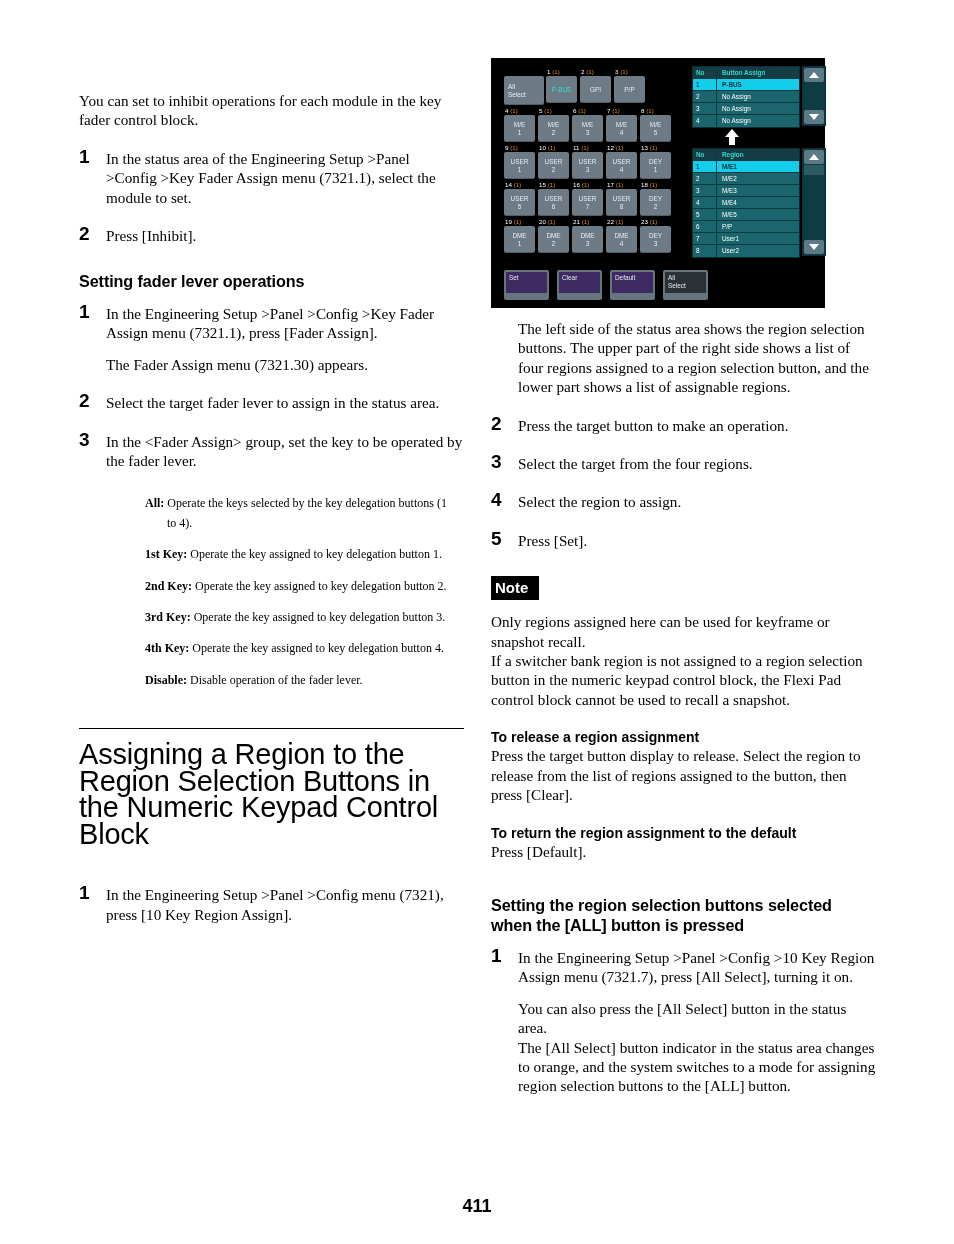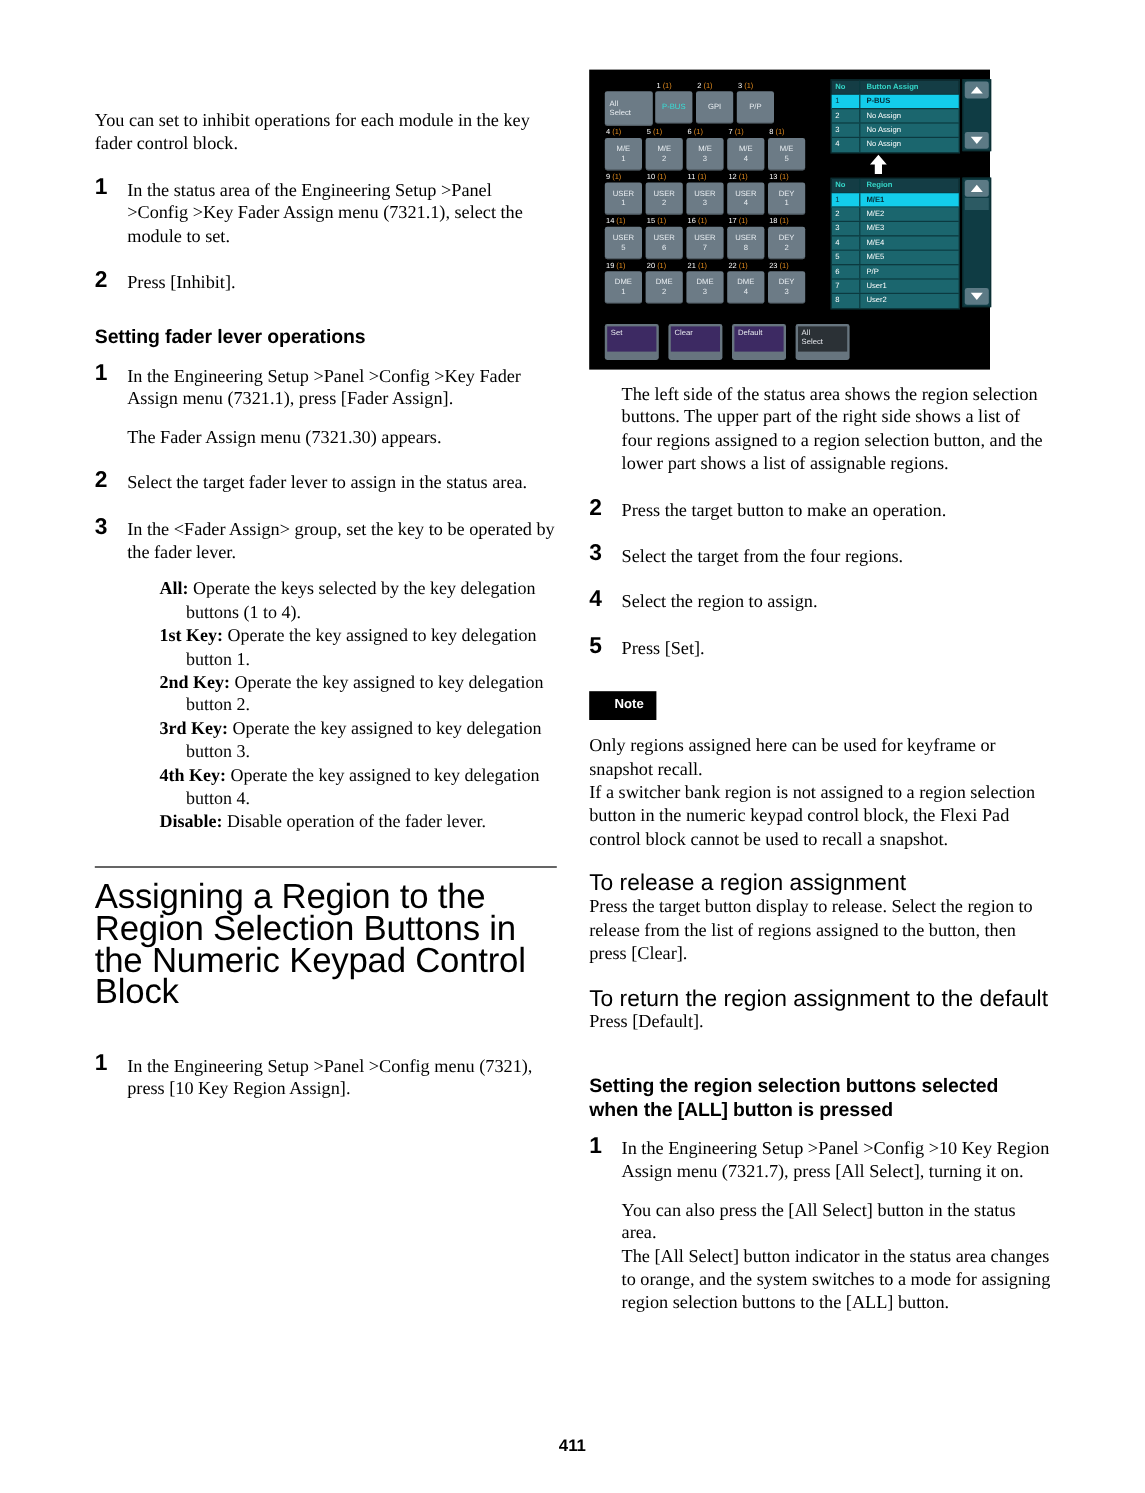--- a/index.html
+++ b/index.html
@@ -51,22 +51,22 @@
   .h1 {
     font-family: "Liberation Sans", sans-serif;
     font-weight: normal;
     font-size: 29px;
     line-height: 26.5px;
     margin: 0;
     letter-spacing: -0.2px;
   }
   .h3 {
     font-family: "Liberation Sans", sans-serif;
-    font-weight: normal;
-    font-size: 19px;
+    font-weight: bold;
+    font-size: 14px;
     line-height: 18px;
     margin: 0;
   }
   .rule {
     border-top: 1.6px solid #000;
     height: 0;
     width: 100%;
   }
   .step {
     position: relative;
@@ -78,51 +78,51 @@
     font-family: "Liberation Sans", sans-serif;
     font-weight: bold;
     font-size: 19px;
     line-height: 22px;
   }
   .deflist {
     margin: 0;
     padding-left: 27px;
   }
   .defitem {
-    font-size: 15px;
+    font-size: 12px;
     line-height: 19.4px;
     padding-left: 22px;
     text-indent: -22px;
-    margin: 0;
+    margin: 12px;
   }
   .defitem b { font-family: "Liberation Serif", serif; font-weight: bold; }
   .note-badge {
     display: inline-block;
     background: #000;
     color: #fff;
     font-family: "Liberation Sans", sans-serif;
     font-weight: bold;
-    font-size: 11px;
+    font-size: 15px;
     line-height: 15px;
-    padding: 4px 11px 5px 21px;
+    padding: 4px 11px 5px 4px;
   }
   .spacer-xs { height: 7px; }
   .spacer-s  { height: 12px; }
   .spacer-m  { height: 19px; }
   .spacer-l  { height: 26px; }
   .spacer-xl { height: 34px; }
 
   .page-num {
     position: absolute;
     left: 0; right: 0;
     top: 1196px;
     text-align: center;
     font-family: "Liberation Sans", sans-serif;
     font-weight: bold;
-    font-size: 14px;
+    font-size: 18px;
   }
 
   
   .panel {
     position: relative;
     width: 334px;
     height: 250px;
     background: #000000;
     padding: 8px 9px;
     margin-bottom: 11px;

